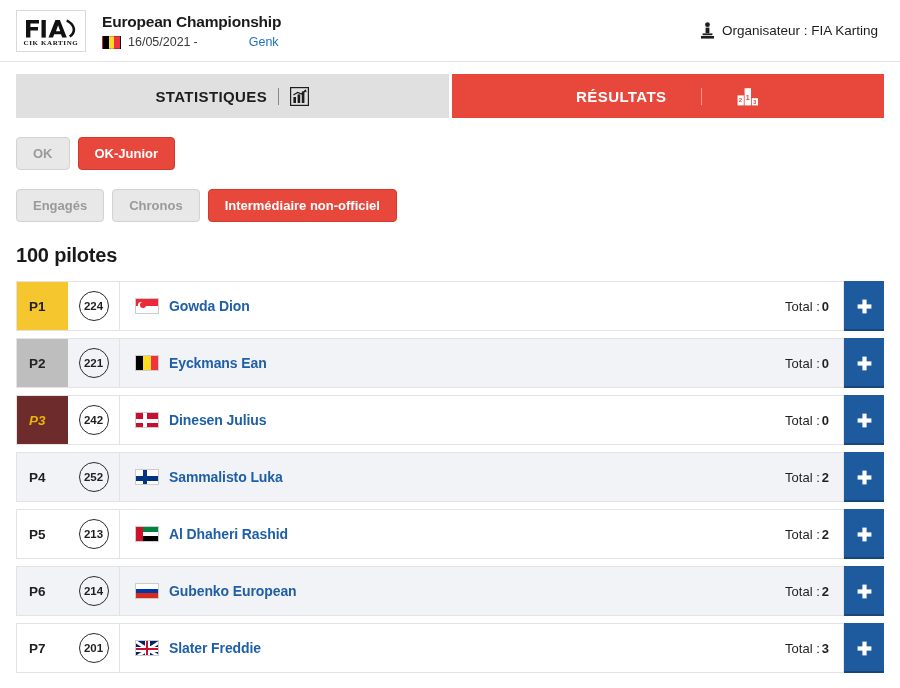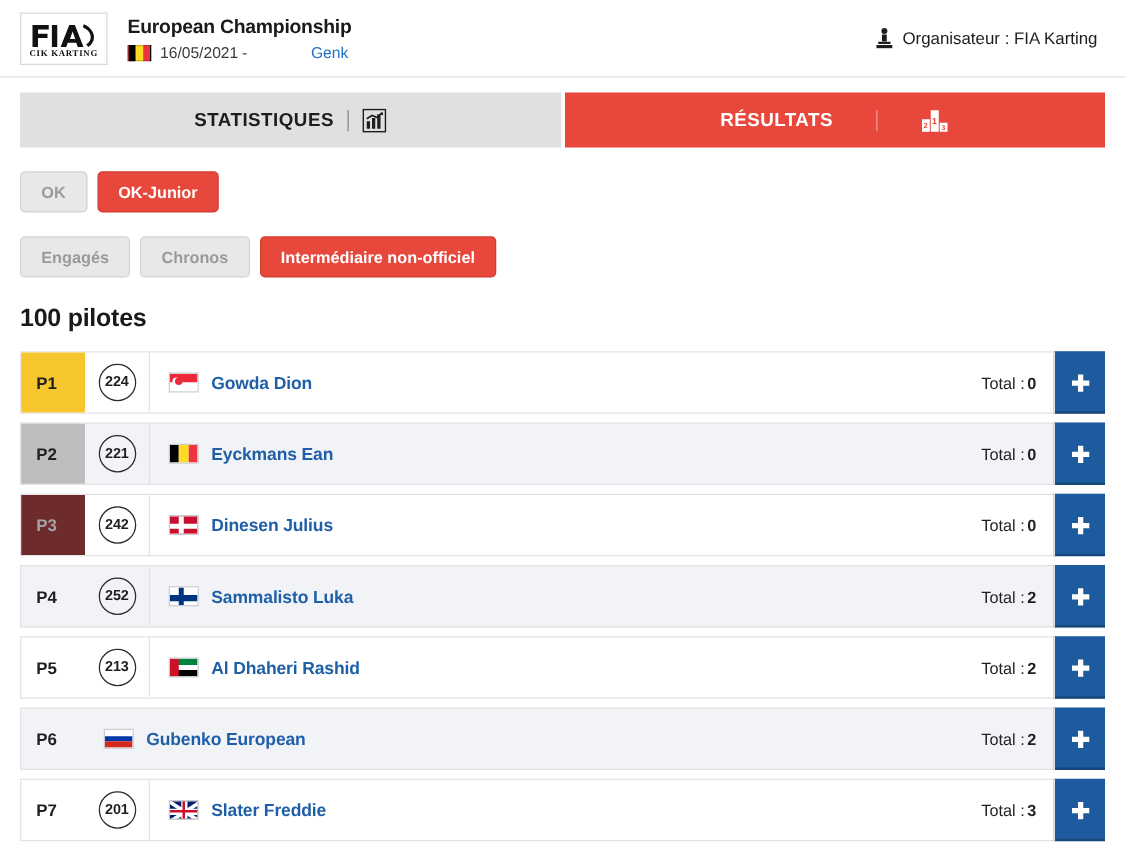--- a/index.html
+++ b/index.html
@@ -138,21 +138,21 @@
     width: 51px;
     flex: 0 0 51px;
     display: flex; align-items: center;
     padding-left: 12px;
     font-size: 13.5px;
     font-weight: bold;
     color: #1f1f1f;
   }
   .pos-gold   { background: #F6C62F; color:#222; }
   .pos-silver { background: #BEBEBE; color:#222; }
-  .pos-bronze { background: #6E2B2B; color:#a3a3a3; }
+  .pos-bronze { background: #6E2B2B; color:#eab308;font-style:italic; }
 
   .num-cell {
     width: 52px;
     flex: 0 0 52px;
     display: flex; align-items: center; justify-content: center;
     border-right: 1px solid #e3e3e6;
   }
   .num-badge {
     width: 30px; height: 30px;
     border: 1.6px solid #2b2b2b;
@@ -412,20 +412,23 @@
       </div>
       <div class="plus-btn">
         <svg width="17" height="17" viewBox="0 0 17 17" aria-hidden="true">
           <rect x="6.4" y="1.6" width="4.2" height="13.8" fill="#fff"></rect>
           <rect x="1.6" y="6.4" width="13.8" height="4.2" fill="#fff"></rect>
         </svg>
       </div>
     </div>
     <div class="row alt">
       <div class="pos ">P6</div>
+      <div class="num-cell">
+        <div class="num-badge">214</div>
+      </div>
       <div class="driver">
         <span class="flag">
           <span class="fl-band" style="top:0;height:33.3%;background:#fff"></span>
           <span class="fl-band" style="top:33.3%;height:33.4%;background:#0039A6"></span>
           <span class="fl-band" style="top:66.7%;height:33.3%;background:#D52B1E"></span>
         </span>
         <span class="driver-name">Gubenko European</span>
       </div>
       <div class="total">
         <span>Total :</span>

